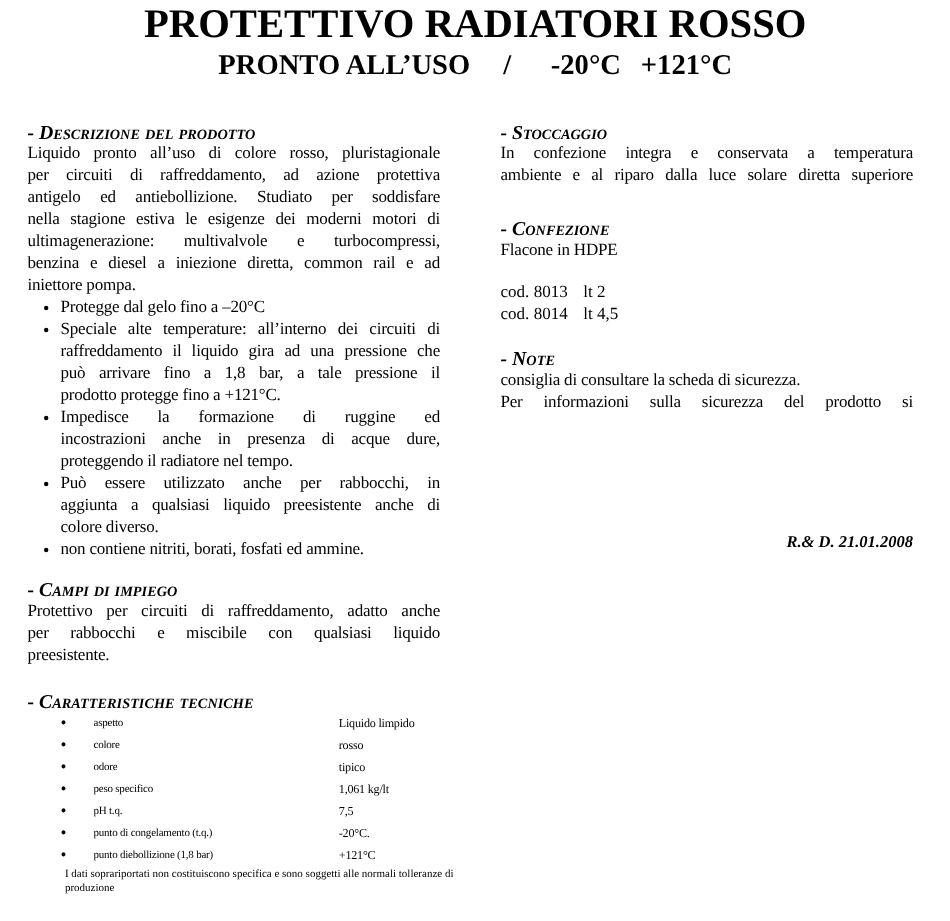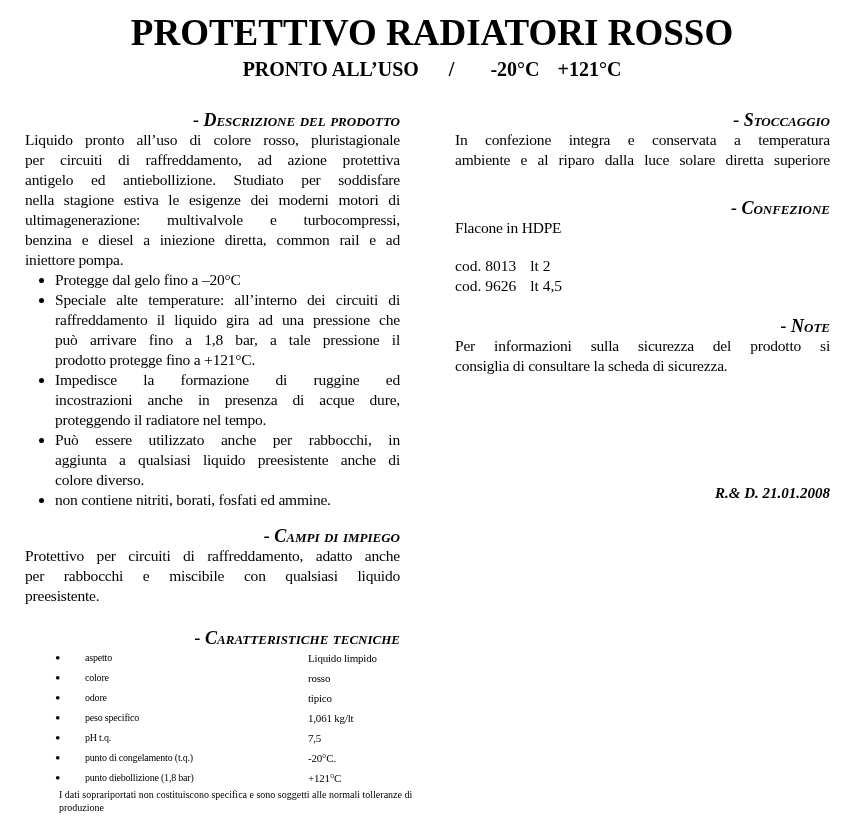--- a/index.html
+++ b/index.html
@@ -4,34 +4,34 @@
 <style>
   html, body { margin: 0; padding: 0; }
   body {
     width: 864px; height: 837px;
     background: #ffffff; color: #000000;
     font-family: "Liberation Serif", "DejaVu Serif", serif;
   }
   .page { position: relative; width: 864px; height: 837px; overflow: hidden; background: #fff; }
 
   
-  .header { position: absolute; top: 12px; left: 0; width: 864px; text-align: center; }
+  .header { position: absolute; top: 2px; left: 0; width: 864px; text-align: center; }
   .header h1 { margin: 0; font-size: 37px; line-height: 42px; font-weight: bold; }
-  .subtitle { margin-top: 2px; font-size: 20px; line-height: 26px; font-weight: bold; }
+  .subtitle { margin-top: 2px; font-size: 26px; line-height: 26px; font-weight: bold; }
   .sub-sep { margin: 0 36px 0 30px; }
   .sub-max { margin-left: 18px; }
 
   
   .col { position: absolute; top: 110px; width: 375px; }
   .col-left  { left: 25px; }
   .col-right { left: 455px; }
 
   .sec-heading {
     margin: 0; font-size: 18px; line-height: 20px;
-    font-weight: bold; font-style: italic; font-variant: small-caps; text-align: right;
+    font-weight: bold; font-style: italic; font-variant: small-caps;
   }
 
   
   .tl { font-size: 15.5px; line-height: 20px; letter-spacing: -0.2px; }
   .jl { text-align: justify; text-align-last: justify; }
   .ll { text-align: left; }
 
   ul.bullets { margin: 0; padding-left: 30px; list-style: disc outside; }
   ul.bullets li { margin: 0; padding: 0; }
 
@@ -175,30 +175,30 @@
     </section>
 
     <section class="sec-confezione">
       <h2 class="sec-heading">- Confezione</h2>
       <div class="tl ll">Flacone in HDPE</div>
       <div class="codes">
         <div class="code-line">
           <span>cod. 8013</span><span class="code-size">lt 2</span>
         </div>
         <div class="code-line">
-          <span>cod. 9626</span><span class="code-size">lt 4,5</span>
+          <span>cod. 8014</span><span class="code-size">lt 4,5</span>
         </div>
       </div>
     </section>
 
     <section class="sec-note">
       <h2 class="sec-heading">- Note</h2>
       <div class="para">
+        <div class="tl ll">consiglia di consultare la scheda di sicurezza.</div>
         <div class="tl jl">Per informazioni sulla sicurezza del prodotto si</div>
-        <div class="tl ll">consiglia di consultare la scheda di sicurezza.</div>
       </div>
     </section>
 
     <div class="revision">R.&amp; D. 21.01.2008</div>
 
   </div>
 
 </div>
 
 </body></html>

